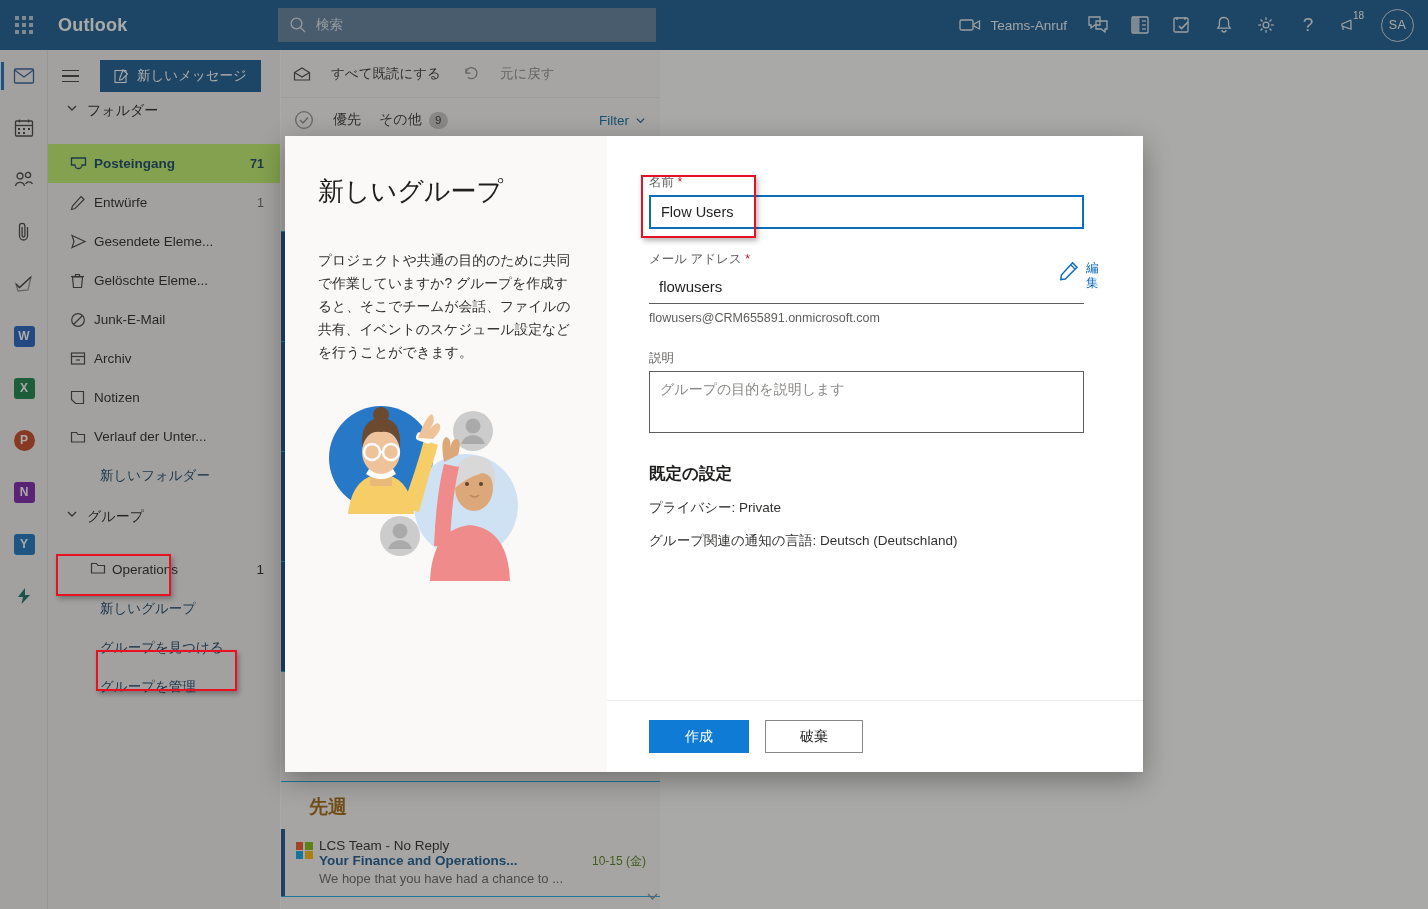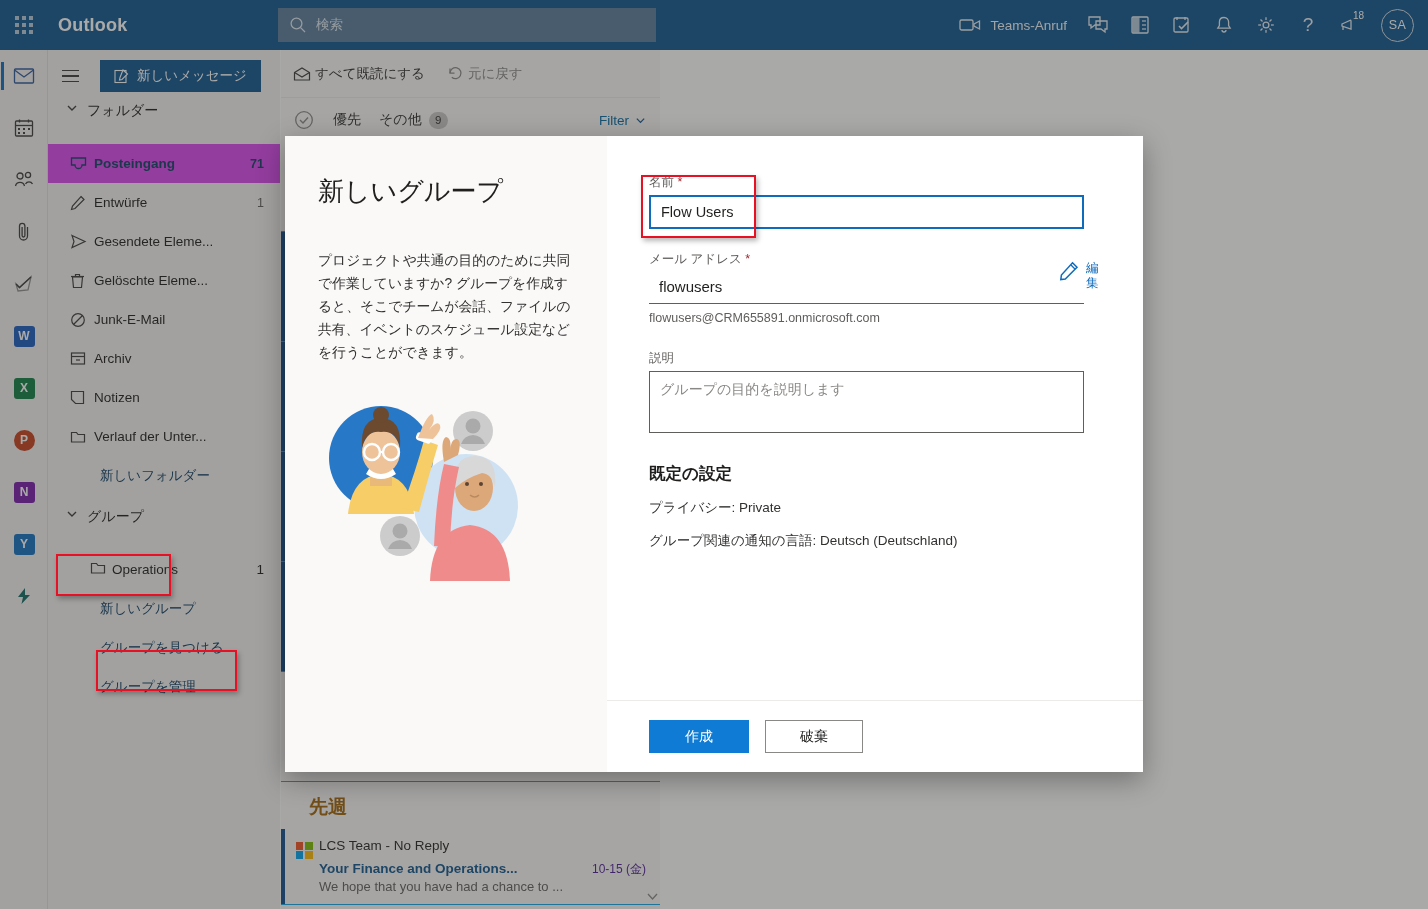--- a/index.html
+++ b/index.html
@@ -102,21 +102,21 @@
   .chev { width: 12px; height: 12px; flex: none; }
   .fold-item {
     display: flex; align-items: center; height: 39px; padding-left: 22px;
     padding-right: 16px; font-size: 13.5px; color: #1b1a19; cursor: pointer;
     position: relative;
   }
   .fold-item .ico { width: 22px; flex: none; display: flex; align-items: center; }
   .fold-item .lbl { flex: 1; white-space: nowrap; overflow: hidden;
     text-overflow: ellipsis; padding-left: 2px; }
   .fold-item .cnt { font-size: 12.5px; color: #605e5c; padding-left: 8px; }
-  .fold-item.selected { background: #d946ef; font-weight: bold; color: #0f3d63; align-items: center; }
+  .fold-item.selected { background: #bef264; font-weight: bold; color: #0f3d63; align-items: center; }
   .fold-item.selected .cnt { color: #0f3d63; font-weight: bold; }
   .sublink {
     height: 39px; display: flex; align-items: center; padding-left: 52px;
     font-size: 13.5px; color: #0f3d63; cursor: pointer; position: relative;
   }
   .grp-item {
     display: flex; align-items: center; height: 39px; padding-left: 42px;
     padding-right: 16px; font-size: 13.5px; color: #1b1a19; cursor: pointer;
   }
 
@@ -128,21 +128,21 @@
 
   
   .maillist {
     position: absolute; left: 281px; top: 50px; width: 379px; height: 859px;
     background: #faf9f8;
   }
   .ml-toolbar {
     height: 48px; display: flex; align-items: center; gap: 22px;
     padding-left: 12px; border-bottom: 1px solid #edebe9;
   }
-  .ml-tool { display: flex; align-items: center; gap: 4px;
+  .ml-tool { display: flex; align-items: center; gap: 20px;
     font-size: 13.5px; color: #323130; cursor: pointer; }
   .ml-tool.dim { color: #8a8886; }
   .ml-tabs {
     height: 44px; display: flex; align-items: center; padding: 0 14px 0 12px; gap: 18px;
   }
   .ml-selectall { width: 22px; height: 22px; cursor: pointer; }
   .ml-tab { font-size: 14px; color: #323130; cursor: pointer; }
   .pill {
     background: #c8c6c4; color: #323130; border-radius: 9px; font-size: 11.5px;
     min-width: 19px; height: 17px; display: inline-flex; align-items: center;
@@ -159,21 +159,21 @@
     justify-content: center; padding-top: 4px; }
   .ms-logo { width: 17px; height: 17px; display: grid;
     grid-template-columns: 1fr 1fr; grid-template-rows: 1fr 1fr; gap: 1.5px; }
   .ms-logo i { display: block; }
   .mail-body { flex: 1; min-width: 0; }
   .mail-from { font-size: 13.5px; color: #201f1e; white-space: nowrap;
     overflow: hidden; text-overflow: ellipsis; }
   .mail-subject-line { display: flex; align-items: baseline; gap: 8px; }
   .mail-subject { font-size: 13.5px; color: #0f548c; font-weight: bold;
     white-space: nowrap; overflow: hidden; text-overflow: ellipsis; flex: 1; }
-  .mail-date { font-size: 12px; color: #4c1d95; flex: none; margin-top: 8px; }
+  .mail-date { font-size: 12px; color: #4d7c0f; flex: none; }
   .mail-preview { font-size: 13px; color: #605e5c; white-space: nowrap;
     overflow: hidden; text-overflow: ellipsis; margin-top: 1px; }
   .day-header { padding: 12px 14px 9px 28px; font-size: 19px; color: #a16207; font-weight: bold; }
 
   .ml-scrollbar { position: absolute; right: 0; top: 92px; bottom: 0; width: 14px; }
   .ml-thumb { position: absolute; right: 3px; top: 0; width: 8px; height: 90px;
     background: #c8c6c4; border-radius: 4px; }
   .ml-arrow { position: absolute; right: 2px; bottom: 8px; }
 
   

